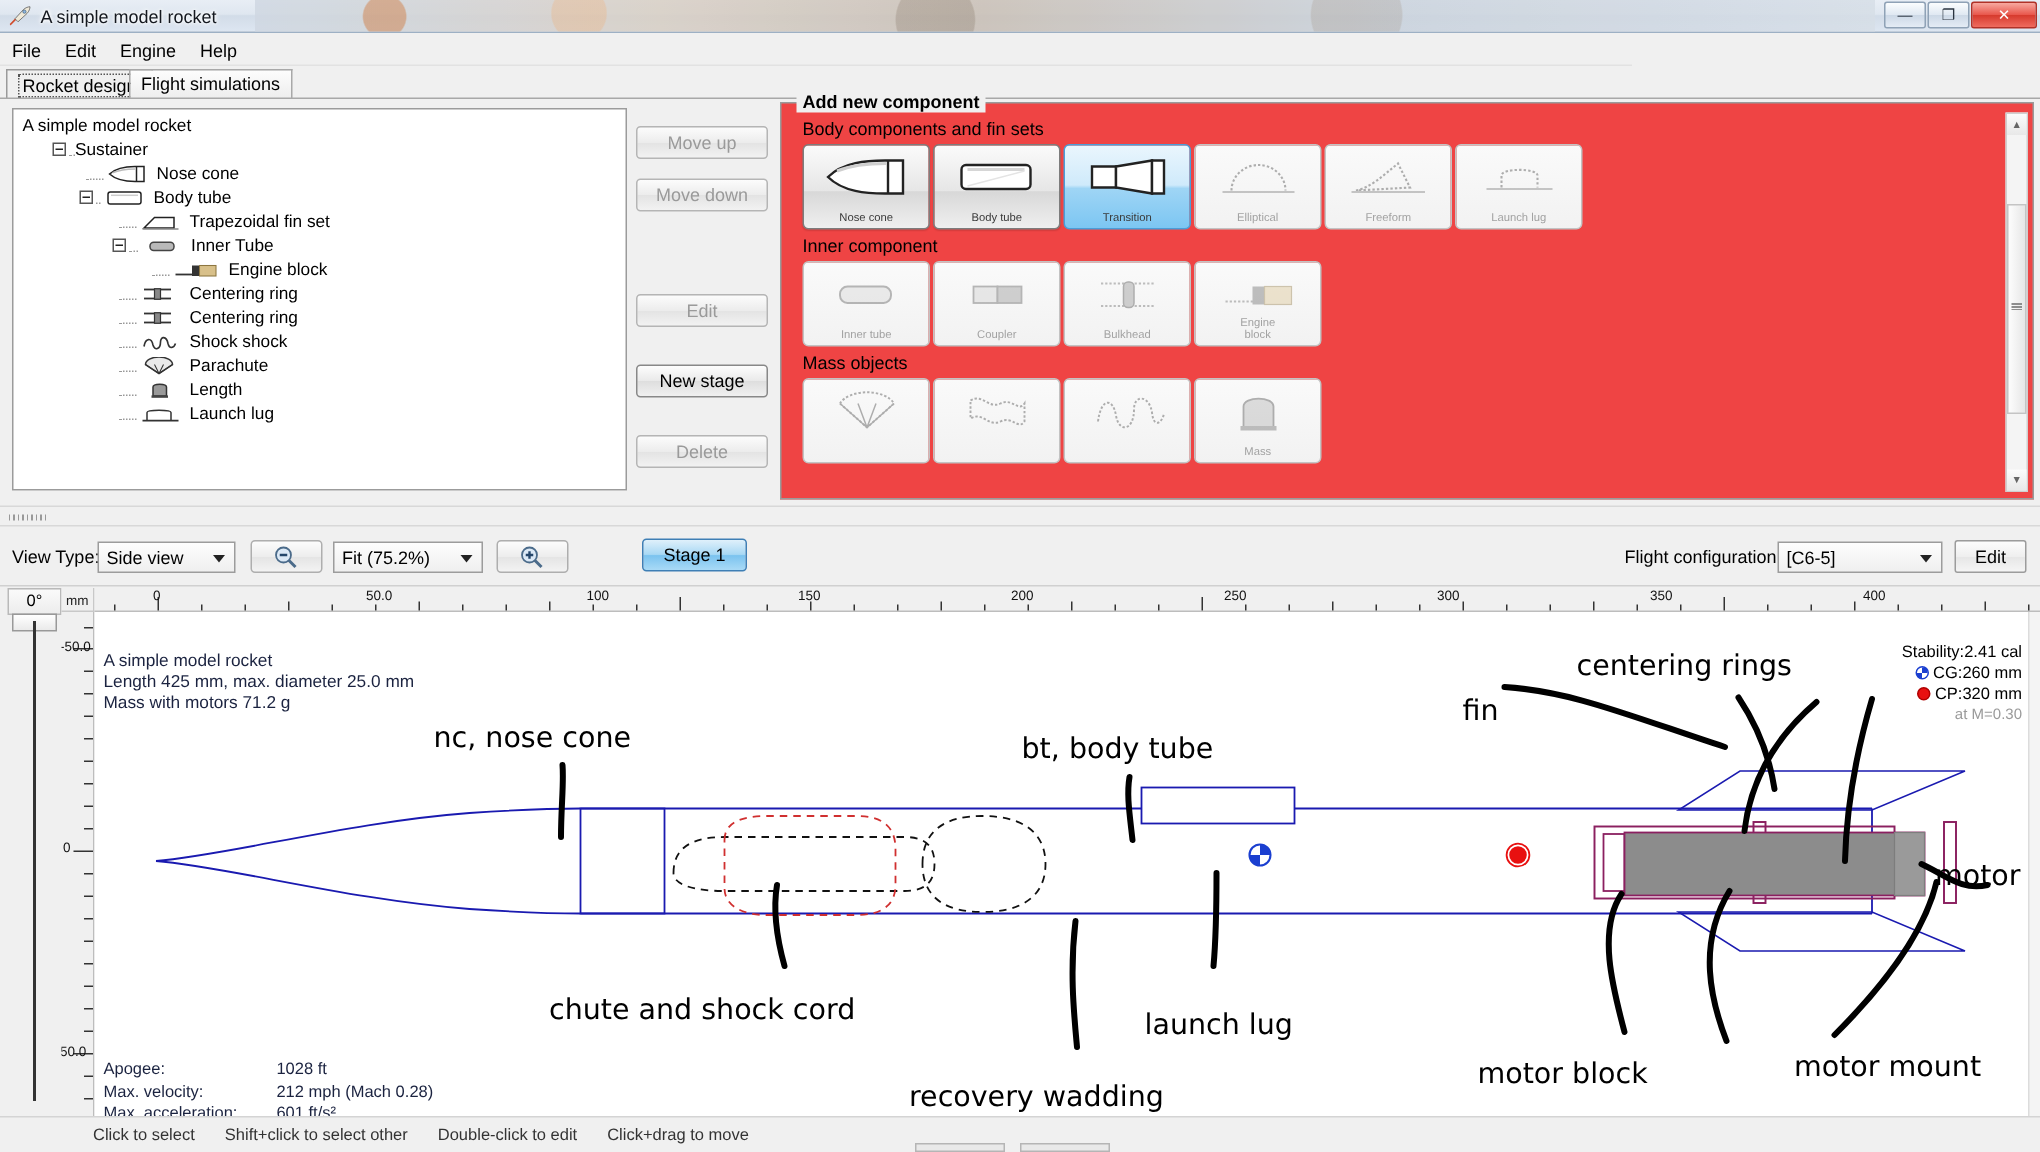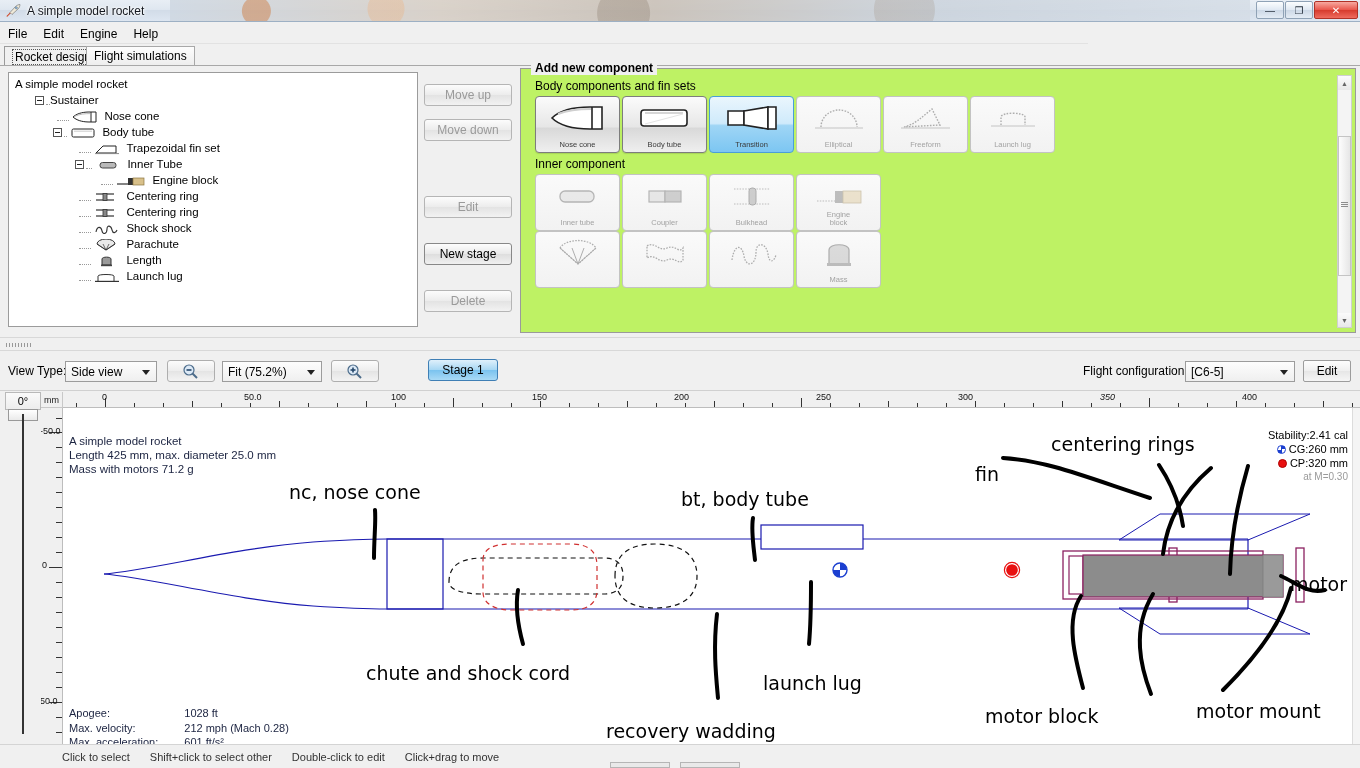--- a/index.html
+++ b/index.html
@@ -108,21 +108,21 @@
     border: 1px solid #b5b5b5; border-radius: 3px;
     background: linear-gradient(to bottom,#fcfcfc,#ececec 50%, #e3e3e3 51%, #f2f2f2);
     font-size: 12px; color: #9a9a9a; text-align: center; line-height: 20px;
   }
   .tbtn.enabled { color: #000; border-color: #888;
     background: linear-gradient(to bottom,#fdfdfd,#e9e9e9 50%, #dedede 51%, #f0f0f0); }
 
   
   .addnew {
     position: absolute; left: 520px; top: 2px; width: 836px; height: 265px;
-    border: 1px solid #9a9a9a; background: #bef264;
+    border: 1px solid #9a9a9a; background: #ef4444;
   }
   .addnew-title {
     position: absolute; left: 10px; top: -8px; background: #f0f0f0; padding: 0 4px;
     font-size: 12px; font-weight: bold; color: #000;
   }
   .addnew-body { position: absolute; left: 4px; top: 6px; right: 22px; bottom: 4px; overflow: hidden; }
   .sec-label { font-size: 12px; color: #000; margin: 4px 0 3px 10px; }
   .btn-row { display: flex; gap: 2px; margin-left: 10px; }
   .cbtn {
     width: 85px; height: 57px; border: 1px solid #c3c3c3; border-radius: 4px;
@@ -513,20 +513,21 @@
                 <line x1="8" y1="18" x2="28" y2="18" stroke="#777" stroke-width="1.2" stroke-dasharray="1.5 1.3"></line>
                 <rect x="26" y="8" width="8" height="12" fill="#777"></rect>
                 <rect x="34" y="8" width="18" height="12" fill="#ddc89a" stroke="#9b8553" stroke-width=".8"></rect>
               </svg>
             </div>
             <div class="cap" style="white-space:pre-line">Engine
 block</div>
           </div>
         </div>
 
+        <div class="sec-label">Mass objects</div>
         <div class="btn-row">
 
           <div class="cbtn dim">
             <div class="glyph">
               <svg width="60" height="30" viewBox="0 0 60 30">
                 <path d="M12 10 A19 11 0 0 1 48 10 L30 26 z" fill="none" stroke="#555" stroke-width="1.3" stroke-dasharray="1.6 1.3"></path>
                 <path d="M12 10 L30 26 M48 10 L30 26 M24 10 L30 26 M36 10 L30 26" stroke="#555" stroke-width="1" fill="none"></path>
               </svg>
             </div>
             <div class="cap"></div>
@@ -669,21 +670,21 @@
           <line x1="13.5" y1="11" x2="13.5" y2="16"></line>
         </g>
       </svg>
       <div class="rtxt" style="left:39px;top:0;">0</div>
       <div class="rtxt" style="left:181px;top:0;">50.0</div>
       <div class="rtxt" style="left:328px;top:0;">100</div>
       <div class="rtxt" style="left:469px;top:0;">150</div>
       <div class="rtxt" style="left:611px;top:0;">200</div>
       <div class="rtxt" style="left:753px;top:0;">250</div>
       <div class="rtxt" style="left:895px;top:0;">300</div>
-      <div class="rtxt" style="left:1037px;top:0;font-style:italic;">350</div>
+      <div class="rtxt" style="left:1037px;top:0;">350</div>
       <div class="rtxt" style="left:1179px;top:0;">400</div>
     </div>
 
     <div class="vruler">
       <svg width="22" height="336">
         <g stroke="#333" stroke-width="1">
           <line x1="15" y1="10.5" x2="22" y2="10.5"></line>
           <line x1="8" y1="24.5" x2="22" y2="24.5"></line>
           <line x1="15" y1="39.5" x2="22" y2="39.5"></line>
           <line x1="15" y1="54.5" x2="22" y2="54.5"></line>

